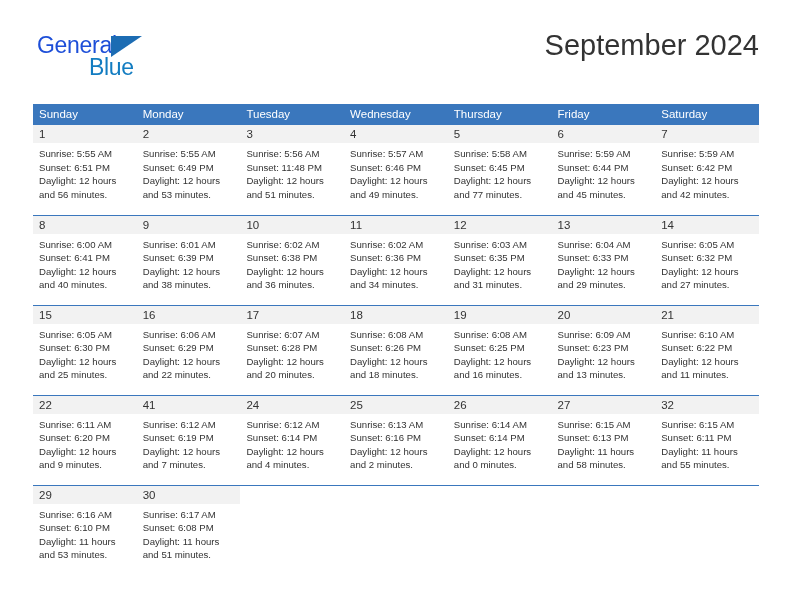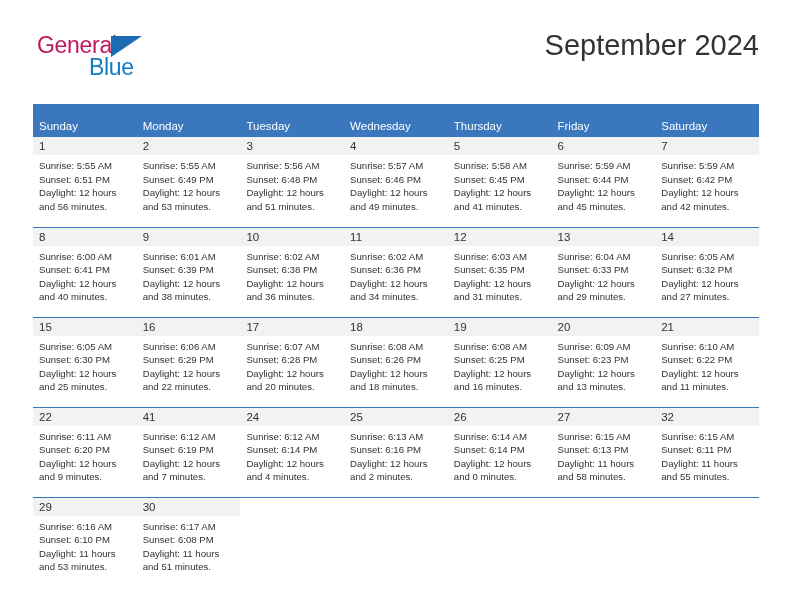--- a/index.html
+++ b/index.html
@@ -27,21 +27,21 @@
     position: absolute;
     left: 0; top: 6px;
     width: 190px; height: 56px;
     user-select: none;
   }
   .logo-general {
     position: absolute;
     left: 4px; top: 0;
     font-size: 23px;
     letter-spacing: -0.3px;
-    color: #be185d;
+    color: #1d4ed8;
     font-family: "Liberation Sans", sans-serif;
   }
   .logo-triangle {
     position: absolute;
     left: 78px; top: 4px;
     width: 0; height: 0;
     border-left: 31px solid #1c6cb3;
     border-bottom: 21px solid transparent;
   }
   .logo-blue {
@@ -84,21 +84,21 @@
     width: 726px;
     border-collapse: collapse;
     table-layout: fixed;
   }
   table.cal th {
     background: #3a77bd;
     color: #ffffff;
     font-size: 11.5px;
     font-weight: normal;
     text-align: left;
-    padding: 16px 0 5px 6px;
+    padding: 4px 0 5px 6px;
     height: 21px;
     border: none;
   }
   td.daycell {
     vertical-align: top;
     padding: 0;
     border: none;
     width: 103.71px;
     height: 90px;
     background: #ffffff;
@@ -172,41 +172,41 @@
                 <div>Sunrise: 5:55 AM</div>
                 <div>Sunset: 6:49 PM</div>
                 <div>Daylight: 12 hours</div>
                 <div>and 53 minutes.</div>
               </div>
             </td>
             <td class="daycell">
               <div class="daynum">3</div>
               <div class="dayinfo">
                 <div>Sunrise: 5:56 AM</div>
-                <div>Sunset: 6:48 PM</div>
+                <div>Sunset: 11:48 PM</div>
                 <div>Daylight: 12 hours</div>
                 <div>and 51 minutes.</div>
               </div>
             </td>
             <td class="daycell">
               <div class="daynum">4</div>
               <div class="dayinfo">
                 <div>Sunrise: 5:57 AM</div>
                 <div>Sunset: 6:46 PM</div>
                 <div>Daylight: 12 hours</div>
                 <div>and 49 minutes.</div>
               </div>
             </td>
             <td class="daycell">
               <div class="daynum">5</div>
               <div class="dayinfo">
                 <div>Sunrise: 5:58 AM</div>
                 <div>Sunset: 6:45 PM</div>
                 <div>Daylight: 12 hours</div>
-                <div>and 41 minutes.</div>
+                <div>and 77 minutes.</div>
               </div>
             </td>
             <td class="daycell">
               <div class="daynum">6</div>
               <div class="dayinfo">
                 <div>Sunrise: 5:59 AM</div>
                 <div>Sunset: 6:44 PM</div>
                 <div>Daylight: 12 hours</div>
                 <div>and 45 minutes.</div>
               </div>

